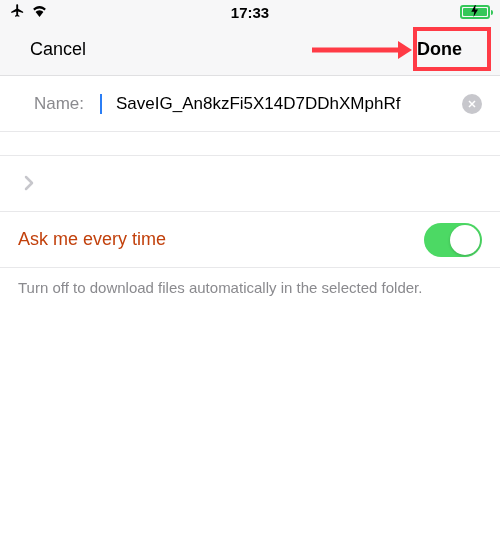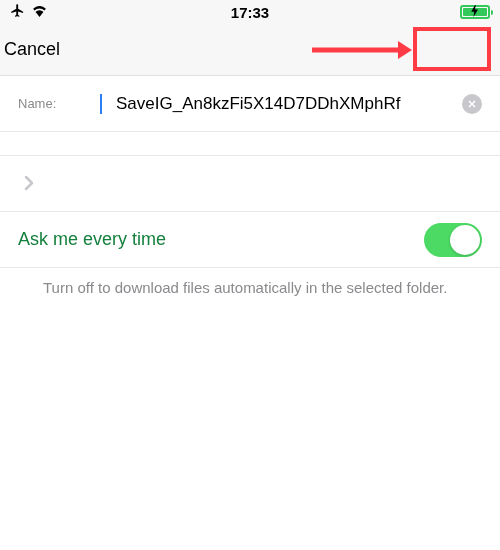--- a/index.html
+++ b/index.html
@@ -3,40 +3,40 @@
   <meta charset="utf-8">
   <style>
     * { margin: 0; padding: 0; box-sizing: border-box; }
     body { font-family: -apple-system, 'Helvetica Neue', Helvetica, Arial, sans-serif; width: 500px; height: 550px; background: #fff; overflow: hidden; }
     
     .status-bar { height: 24px; background: #f7f7f8; display: flex; align-items: center; justify-content: space-between; padding: 0 10px; font-size: 13px; font-weight: 600; color: #000; }
     .status-left { display: flex; align-items: center; gap: 6px; }
     .status-center { position: absolute; left: 50%; transform: translateX(-50%); font-size: 15px; font-weight: 600; }
     .status-right { display: flex; align-items: center; }
     
-    .nav-bar { height: 52px; background: #f7f7f8; display: flex; align-items: center; justify-content: space-between; padding: 0 4px; border-bottom: 1px solid #e0e0e2; position: relative; }
+    .nav-bar { height: 52px; background: #f7f7f8; display: flex; align-items: center; justify-content: space-between; padding: 0 30px; border-bottom: 1px solid #e0e0e2; position: relative; }
     .nav-cancel { font-size: 18px; color: #000; font-weight: 400; background: none; border: none; cursor: pointer; }
     .nav-title { position: absolute; left: 50%; transform: translateX(-50%); font-size: 19px; font-weight: 600; color: #000; }
     .nav-done { font-size: 18px; color: #000; font-weight: 600; background: none; border: none; cursor: pointer; padding: 4px 8px; }
     
     .row { display: flex; align-items: center; background: #fff; border-bottom: 1px solid #e8e8ea; padding: 0 18px; height: 56px; }
-    .row-label { color: #8a8a8e; font-size: 13px; width: 82px; flex-shrink: 0; }
+    .row-label { color: #8a8a8e; font-size: 17px; width: 82px; flex-shrink: 0; text-align: center; }
     .row-value { font-size: 17px; color: #000; flex: 1; white-space: nowrap; overflow: hidden; border-left: 2px solid #2b7ef5; padding-left: 14px; }
     .row-value-plain { font-size: 17px; color: #000; flex: 1; }
     .clear-btn { width: 20px; height: 20px; border-radius: 50%; background: #c7c7cc; color: #fff; display: flex; align-items: center; justify-content: center; font-size: 13px; flex-shrink: 0; margin-left: 6px; cursor: pointer; }
     .chevron { color: #c7c7cc; font-size: 22px; margin-left: 6px; }
     
     .gap { height: 24px; background: #fff; border-bottom: 1px solid #e8e8ea; }
     
     .toggle-row { display: flex; align-items: center; justify-content: space-between; background: #fff; border-bottom: 1px solid #e8e8ea; padding: 0 18px; height: 56px; }
-    .toggle-label { font-size: 18px; color: #15803d; }
+    .toggle-label { font-size: 18px; color: #c2410c; }
     .toggle { width: 58px; height: 34px; background: #4cd964; border-radius: 17px; position: relative; cursor: pointer; }
     .toggle-knob { position: absolute; right: 2px; top: 2px; width: 30px; height: 30px; background: #fff; border-radius: 50%; box-shadow: 0 1px 3px rgba(0,0,0,0.2); }
     
-    .helper { padding: 10px 18px; font-size: 15px; color: #8a8a8e; line-height: 1.35; margin-left: 25px; }
+    .helper { padding: 10px 18px; font-size: 15px; color: #8a8a8e; line-height: 1.35; }
     
     .highlight-box { position: absolute; border: 4px solid #ff3b46; pointer-events: none; }
     .arrow-svg { position: absolute; pointer-events: none; }
     
     .battery { width: 30px; height: 14px; border: 2px solid #34c759; border-radius: 3px; position: relative; display: flex; align-items: center; justify-content: center; }
     .battery::after { content: ''; position: absolute; right: -5px; top: 3px; width: 2px; height: 5px; background: #34c759; border-radius: 0 2px 2px 0; }
     .battery-fill { position: absolute; left: 1px; top: 1px; bottom: 1px; right: 1px; background: #34c759; border-radius: 1px; }
     .battery-bolt { position: relative; z-index: 1; color: #000; font-size: 10px; }
   </style>
 </head>
@@ -63,20 +63,21 @@
         <svg width="8" height="12" viewBox="0 0 10 16">
             <path fill="#000" d="M5 0L0 9h4l-1 7 6-10H5l1-6z"></path>
           </svg>
       </span>
     </div>
   </div>
 </div>
 
 <div class="nav-bar">
   <button class="nav-cancel">Cancel</button>
+  <button class="nav-done">Done</button>
 </div>
 
 <div class="row">
   <div class="row-label">Name:</div>
   <div class="row-value">SaveIG_An8kzFi5X14D7DDhXMphRf</div>
   <div class="clear-btn">
     <svg width="10" height="10" viewBox="0 0 10 10">
         <path stroke="#fff" stroke-width="1.5" d="M2 2l6 6M8 2l-6 6"></path>
       </svg>
   </div>

